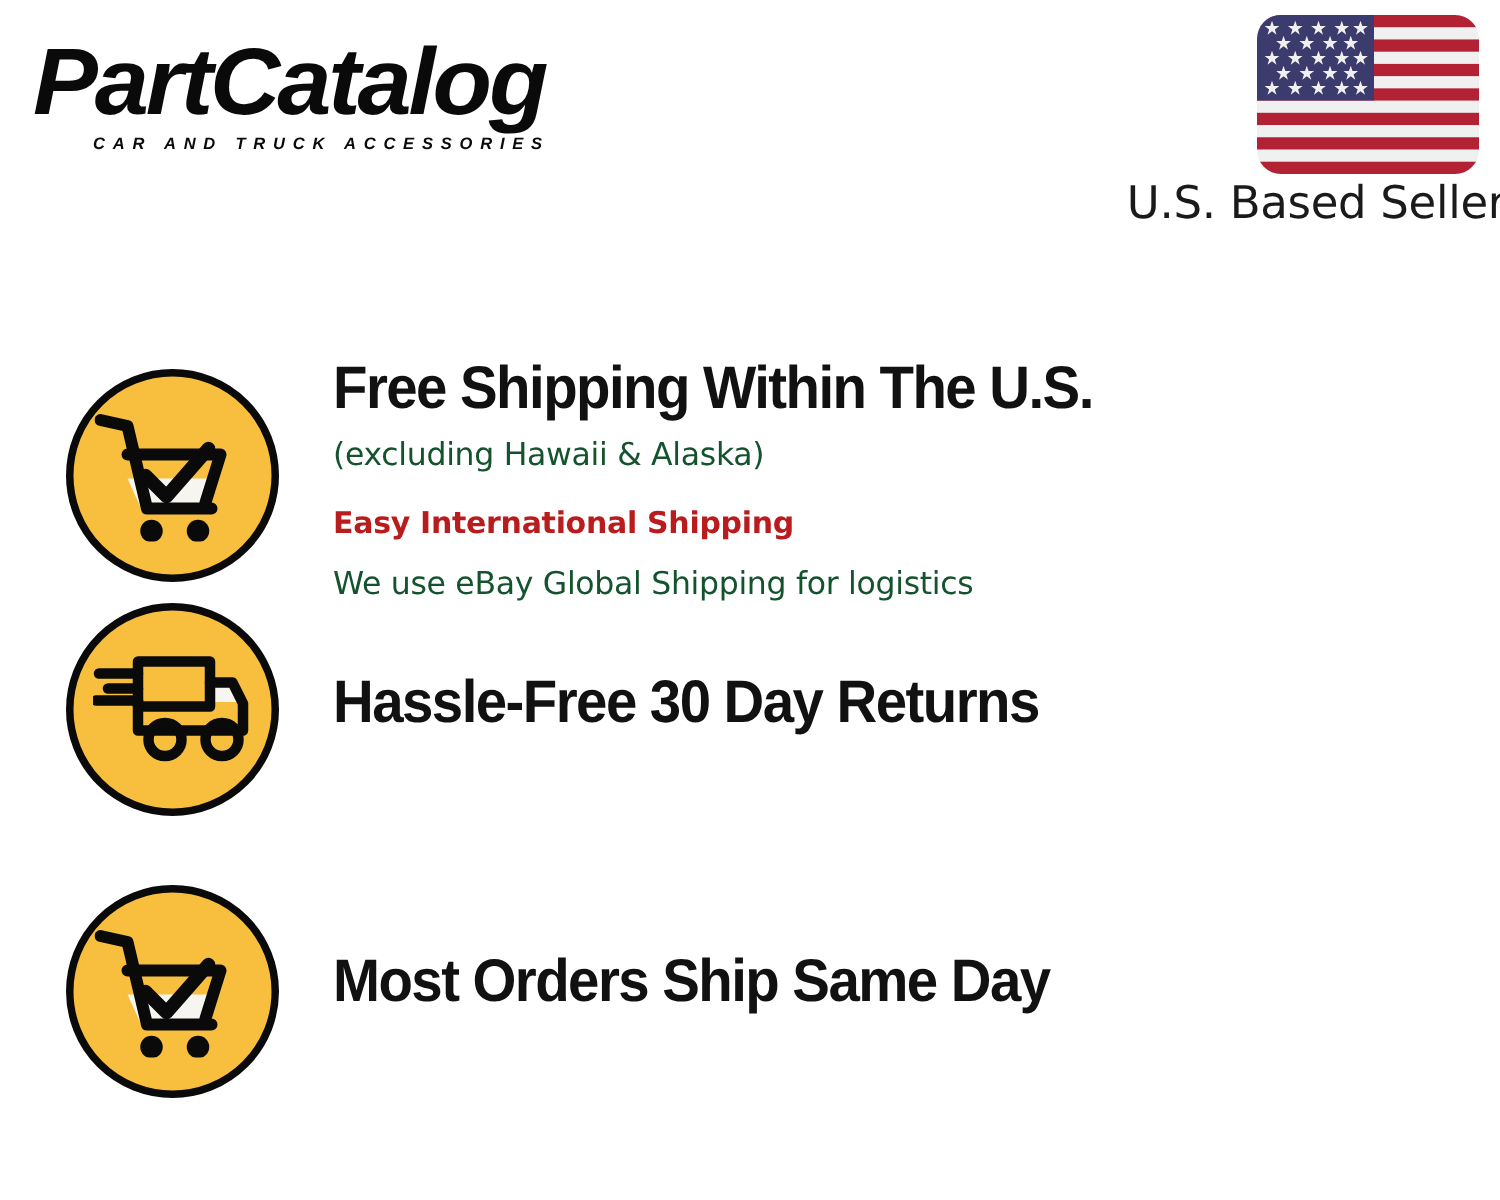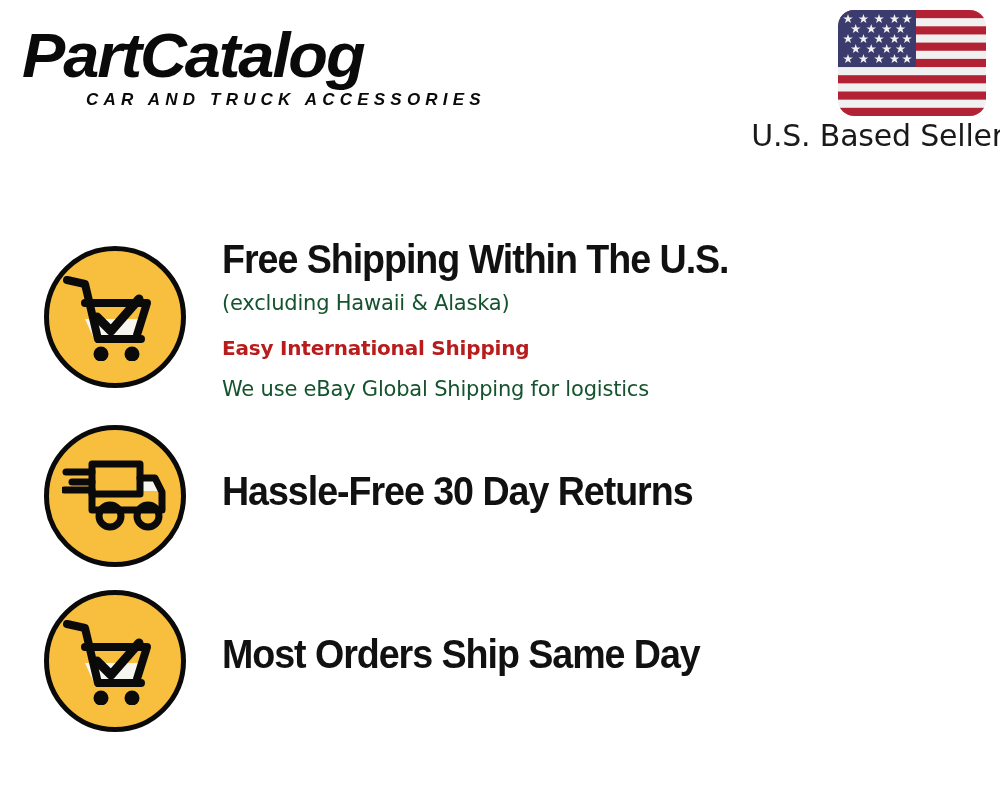--- a/index.html
+++ b/index.html
@@ -39,25 +39,25 @@
     font-size: 63px;
     line-height: 66px;
     letter-spacing: -2.0px;
     color: #0a0a0a;
     white-space: nowrap;
     transform: scaleX(1.03);
     transform-origin: left center;
   }
   .logo-tagline {
     margin-top: 2px;
-    margin-left: 64px;
+    margin-left: 40px;
     font-family: "Liberation Sans", sans-serif;
     font-weight: bold;
     font-style: italic;
-    font-size: 17px;
+    font-size: 11px;
     letter-spacing: 5.2px;
     color: #0a0a0a;
     white-space: nowrap;
   }
 
   
   .flag-wrap {
     position: absolute;
     left: 838px;
     top: 10px;
@@ -87,21 +87,21 @@
     left: 0;
     top: 236px;
     width: 1000px;
   }
   .feature-row {
     position: absolute;
     left: 0;
     width: 1000px;
   }
   .row-1 { top: 0px;   height: 176px; }
-  .row-2 { top: 180px; height: 170px; }
+  .row-2 { top: 157px; height: 170px; }
   .row-3 { top: 342px; height: 170px; }
 
   .icon-circle {
     position: absolute;
     left: 44px;
     width: 142px;
     height: 142px;
     border-radius: 50%;
     background: #F8BE3D;
     border: 5px solid #0a0a0a;

